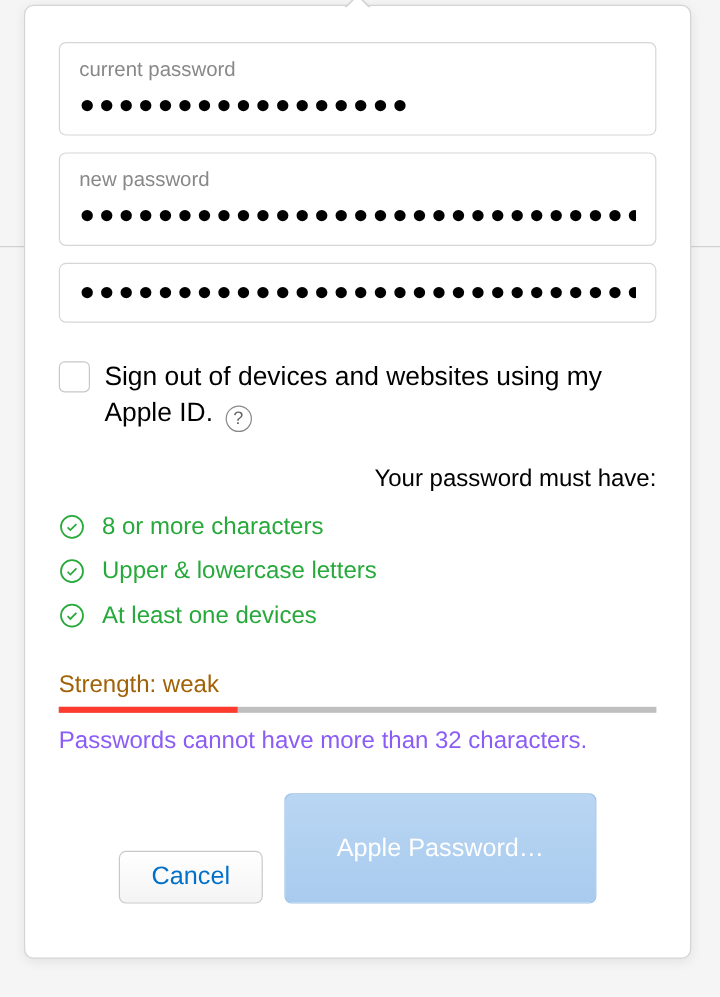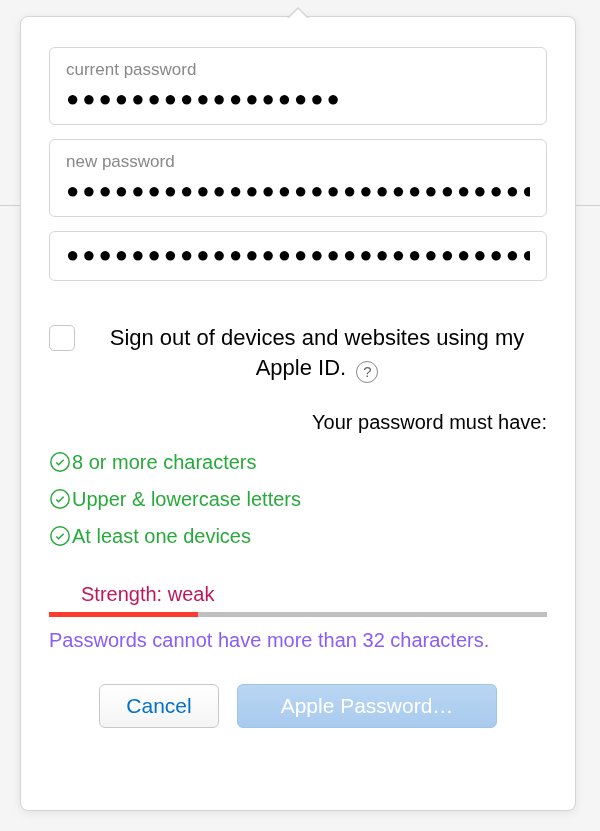--- a/index.html
+++ b/index.html
@@ -18,21 +18,21 @@
     .hr-line {
       position: absolute;
       top: 205px;
       left: 0;
       right: 0;
       height: 1px;
       background: #d0d0d0;
     }
     .popover {
       position: absolute;
-      top: 16px;
+      top: 4px;
       left: 20px;
       width: 556px;
       height: 795px;
       background: #fff;
       border: 1px solid #d4d4d4;
       border-radius: 8px;
       box-shadow: 0 2px 10px rgba(0,0,0,0.08);
       padding: 30px 28px 28px 28px;
     }
     .popover::before {
@@ -78,23 +78,22 @@
       line-height: 1;
       font-family: Arial, sans-serif;
       white-space: nowrap;
       overflow: hidden;
       text-overflow: clip;
     }
     .checkbox-row {
       display: flex;
       align-items: flex-start;
       gap: 12px;
-      margin-top: 42px;
+      margin-top: 30px;
       margin-bottom: 28px;
-      text-align: center;
     }
     .checkbox {
       width: 26px;
       height: 26px;
       border: 1.5px solid #c8c8c8;
       border-radius: 5px;
       background: #fff;
       flex-shrink: 0;
       margin-top: 2px;
       cursor: pointer;
@@ -123,36 +122,35 @@
       color: #000;
       margin-bottom: 10px;
       text-align: right;
     }
     .req-list {
       list-style: none;
     }
     .req-list li {
       display: flex;
       align-items: center;
-      gap: 1px;
+      gap: 14px;
       padding: 7px 0;
       font-size: 20px;
       color: #28a93b;
     }
     .check-circle {
       width: 22px;
       height: 22px;
       flex-shrink: 0;
     }
     .strength-label {
       font-size: 20px;
-      color: #be185d;
+      color: #a16207;
       margin-top: 28px;
       margin-bottom: 6px;
-      margin-left: 32px;
     }
     .strength-bar {
       width: 100%;
       height: 5px;
       background: #bfbfbf;
       position: relative;
     }
     .strength-fill {
       height: 100%;
       background: #ff3b30;
@@ -173,20 +171,21 @@
       padding: 9px 22px;
       border-radius: 6px;
       cursor: pointer;
       font-family: inherit;
     }
     .btn-cancel {
       background: linear-gradient(#ffffff, #f4f4f4);
       border: 1px solid #c8c8c8;
       color: #0070c9;
       min-width: 120px;
+      margin-top: 48px;
     }
     .btn-primary {
       background: linear-gradient(#b9d6f3, #a9cbee);
       border: 1px solid #a0c3e8;
       color: #fff;
       min-width: 260px;
     }
   </style>
 </head>
 <body>

